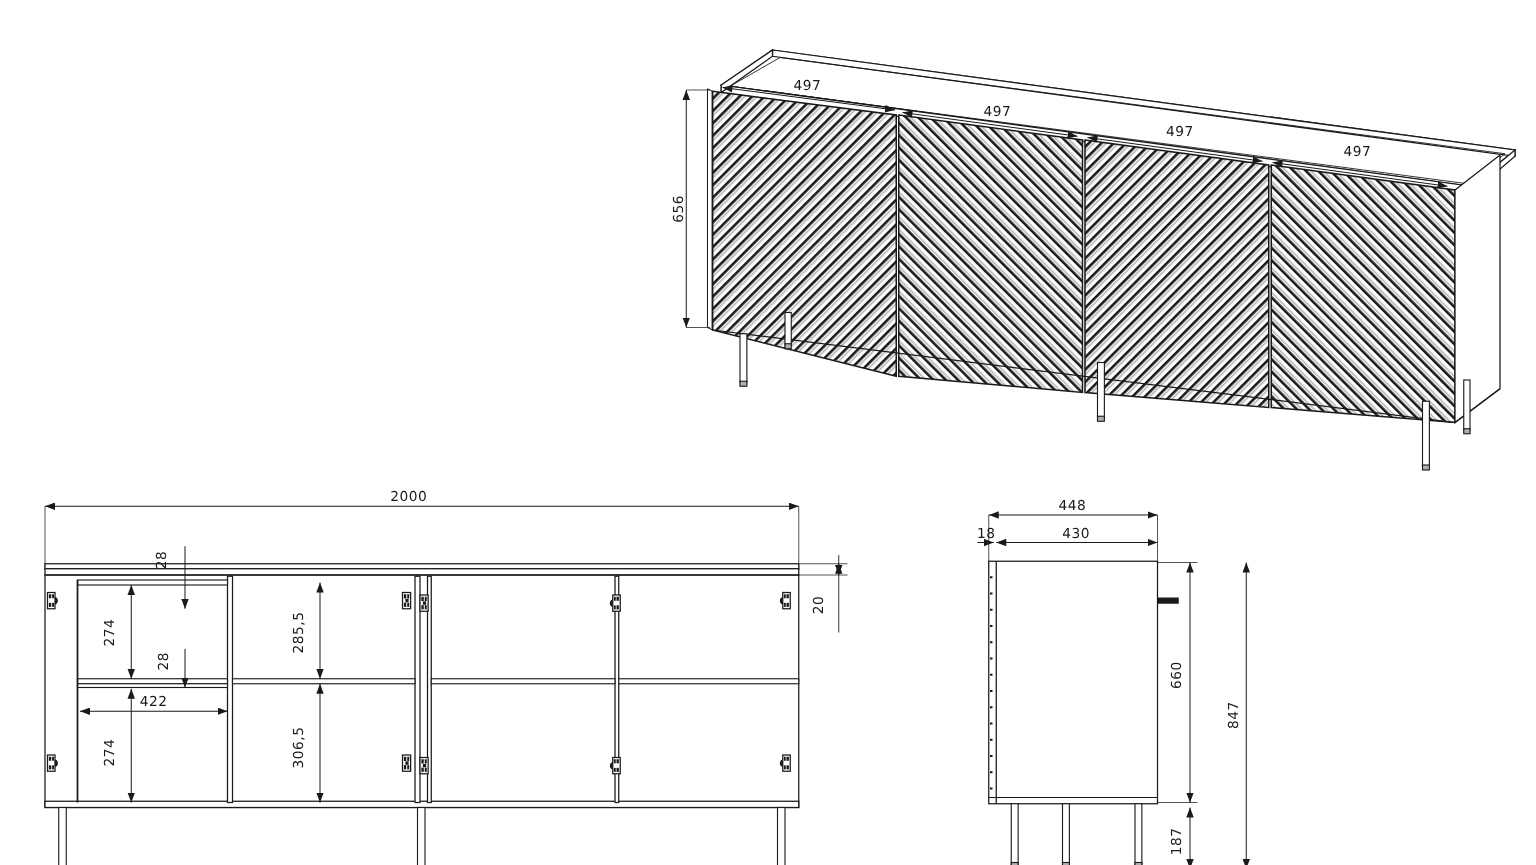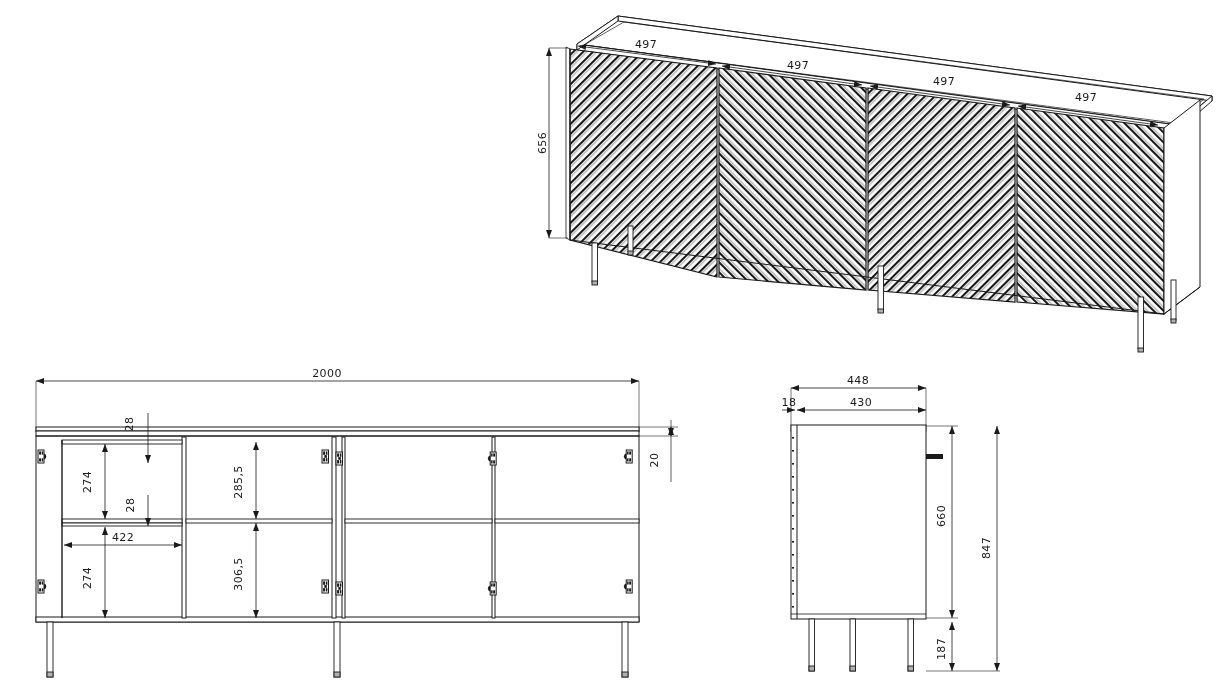--- a/index.html
+++ b/index.html
@@ -1,18 +1,18 @@
 <!DOCTYPE html>
 <html><head>
 <meta charset="utf-8">
 <style>
   html,body{margin:0;padding:0;background:#ffffff;}
   body{width:1229px;height:692px;position:relative;overflow:hidden;
        font-family:"DejaVu Sans","Liberation Sans",sans-serif;color:#1a1a1a;}
-  .stage{position:absolute;inset:0;}
+  .stage{position:absolute;inset:0;margin-top:24px;}
   svg{display:block;}
   .dimtxt{font-family:"DejaVu Sans","Liberation Sans",sans-serif;font-size:11px;fill:#1a1a1a;
           letter-spacing:.4px;}
 </style>
 </head>
 <body>
 
 <div class="stage">
 
 <svg width="1229" height="692" viewBox="0 0 1229 692" xmlns="http://www.w3.org/2000/svg">

